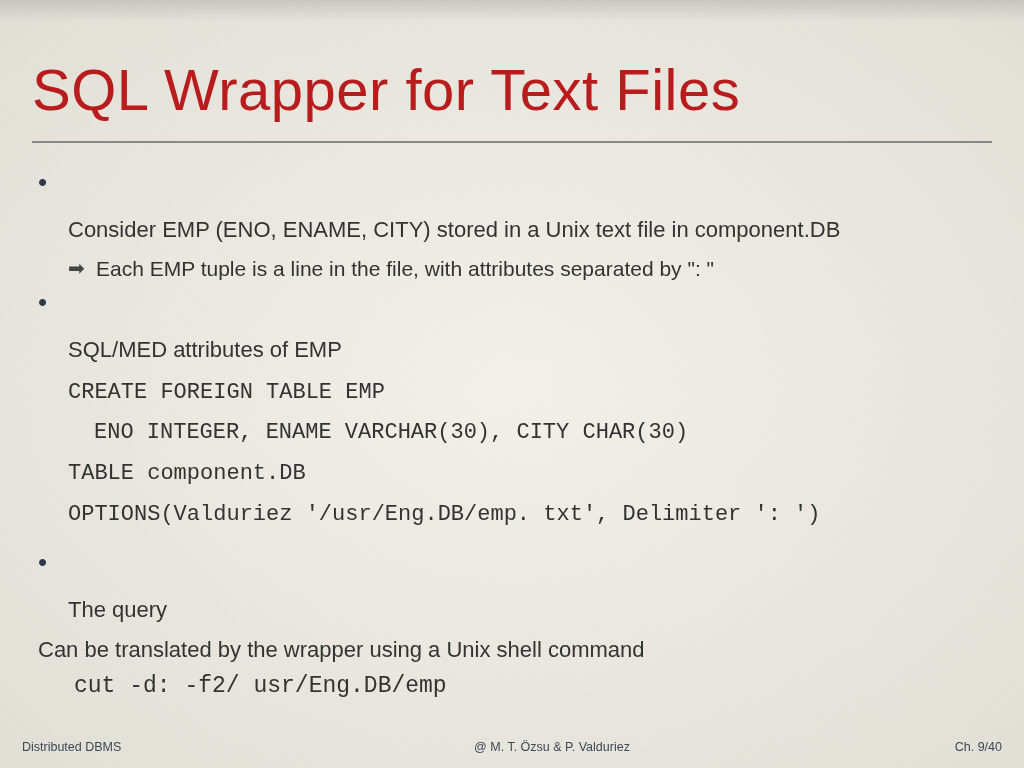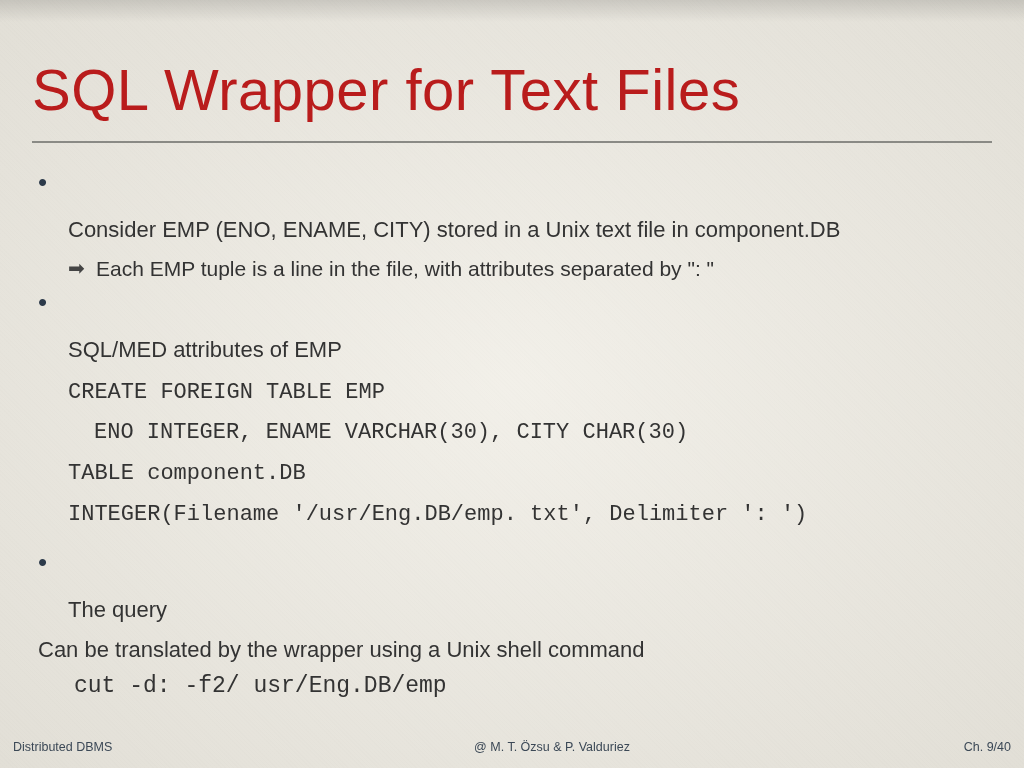--- a/index.html
+++ b/index.html
@@ -103,21 +103,21 @@
     margin-left: 36px;
     margin-top: 6px;
     font-weight: 400;
   }
   .spacer-sm { height: 10px; }
   .footer {
     position: absolute;
     bottom: 14px;
     left: 0;
     right: 0;
-    padding: 0 13px;
+    padding: 0 22px;
     font-size: 12.5px;
     color: #3b4856;
     display: flex;
     justify-content: space-between;
     align-items: flex-start;
   }
   .footer .center { text-align: center; flex: 1; }
   .footer .left { width: 200px; text-align: left; }
   .footer .right { width: 120px; text-align: right; }
 </style>
@@ -143,21 +143,21 @@
 
     <div class="bullet-row" style="margin-top:8px;">
       <div class="dot">•</div>
       <div class="bullet-text">SQL/MED attributes of EMP</div>
     </div>
 
     <div class="code-block">
       <div>CREATE FOREIGN TABLE EMP</div>
       <div class="code-indent">ENO INTEGER, ENAME VARCHAR(30), CITY CHAR(30)</div>
       <div>TABLE component.DB</div>
-      <div>INTEGER(Filename '/usr/Eng.DB/emp. txt', Delimiter ': ')</div>
+      <div>OPTIONS(Valduriez '/usr/Eng.DB/emp. txt', Delimiter ': ')</div>
     </div>
 
     <div class="spacer-sm"></div>
 
     <div class="bullet-row" style="margin-top:6px;">
       <div class="dot">•</div>
       <div class="bullet-text">The query</div>
     </div>
 
 

